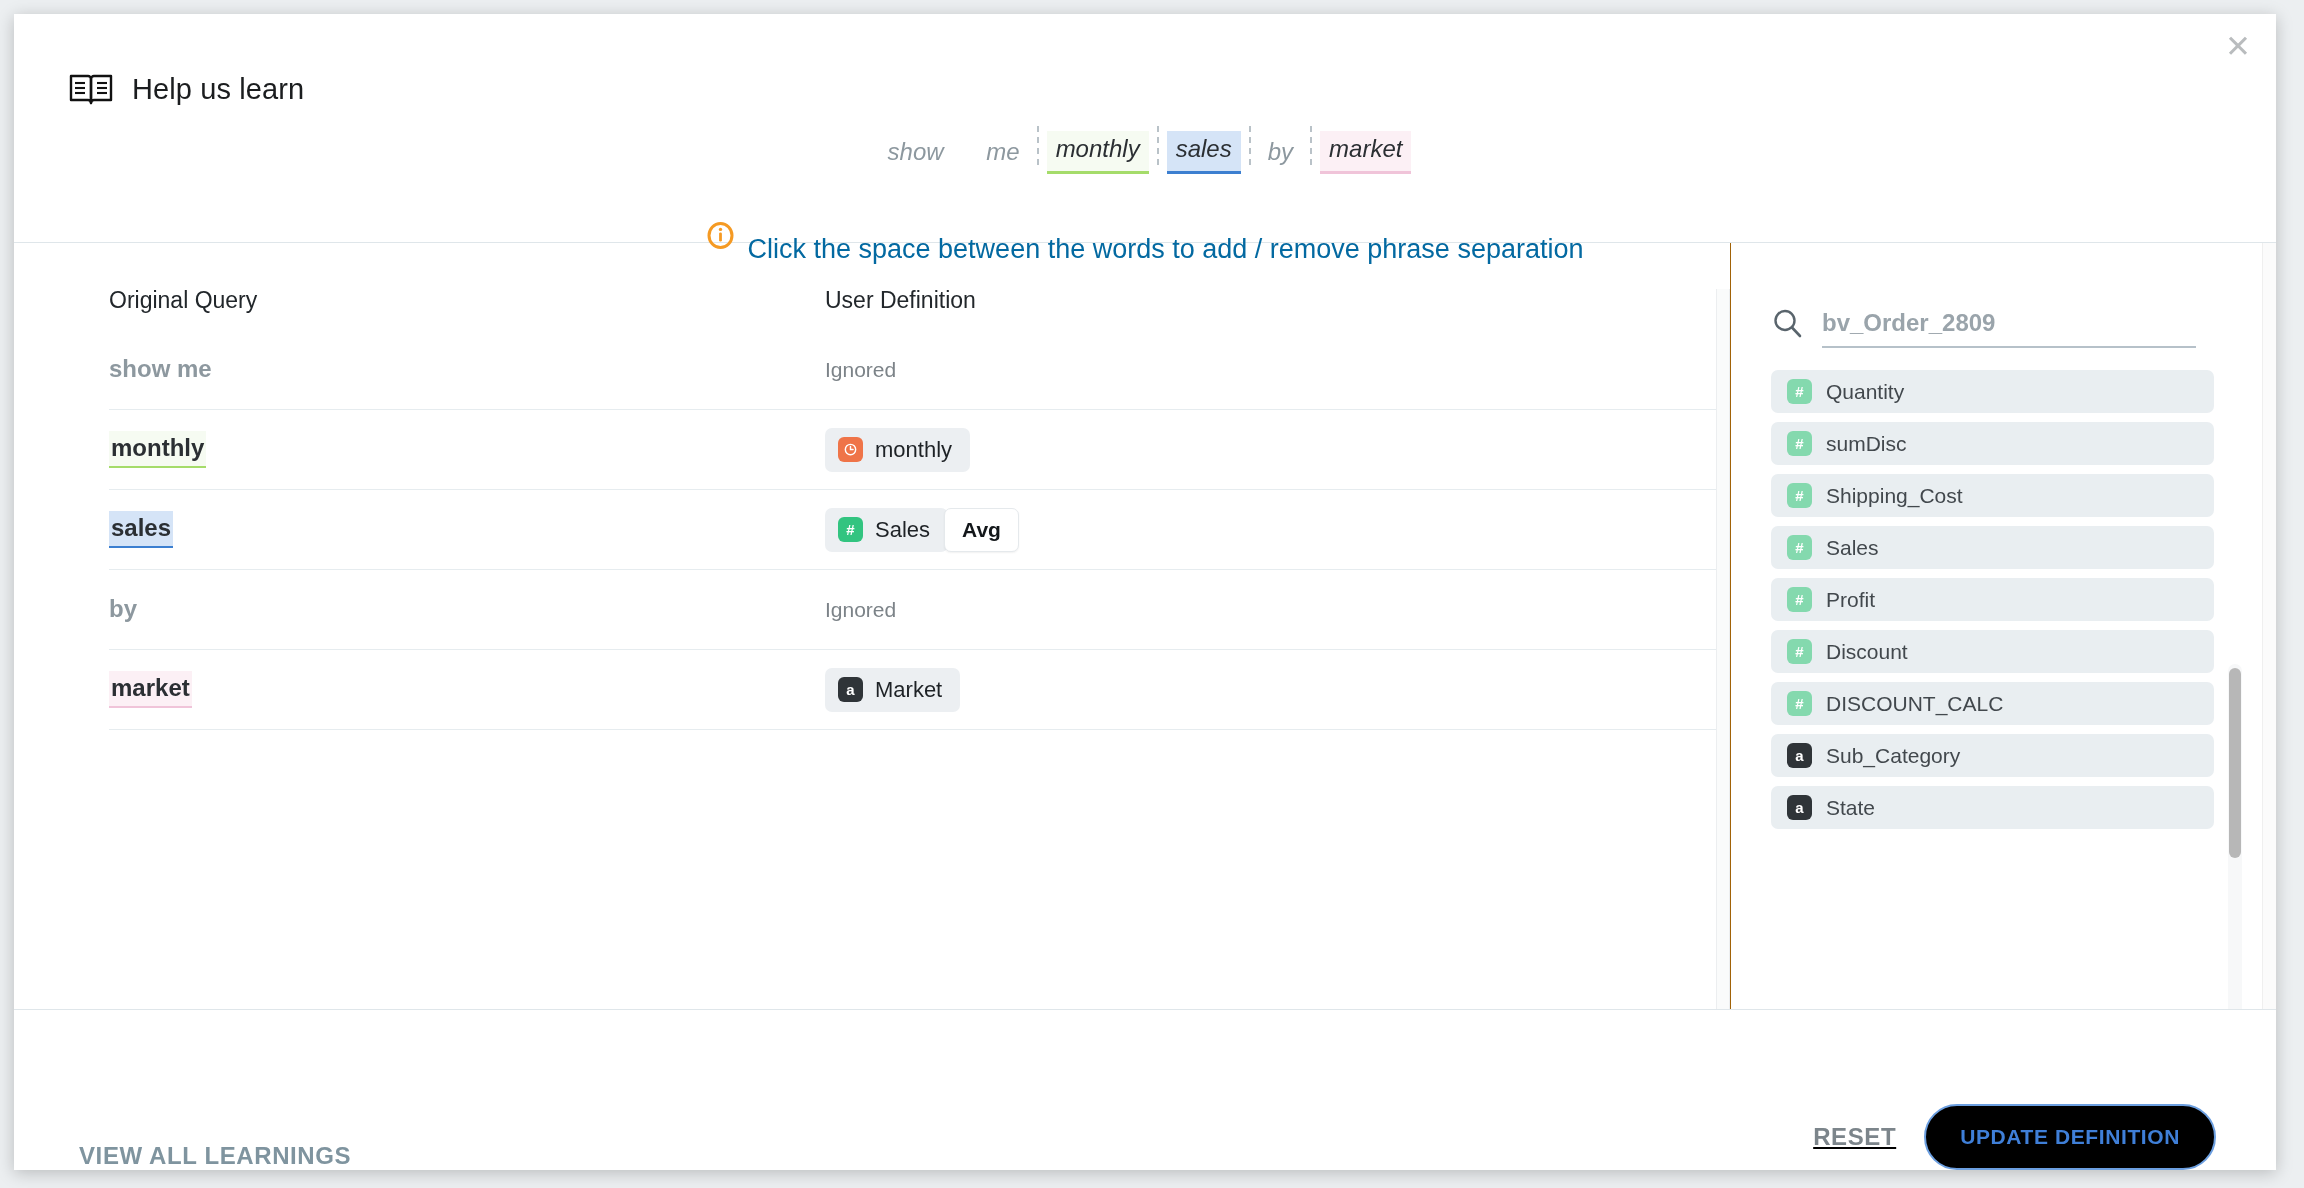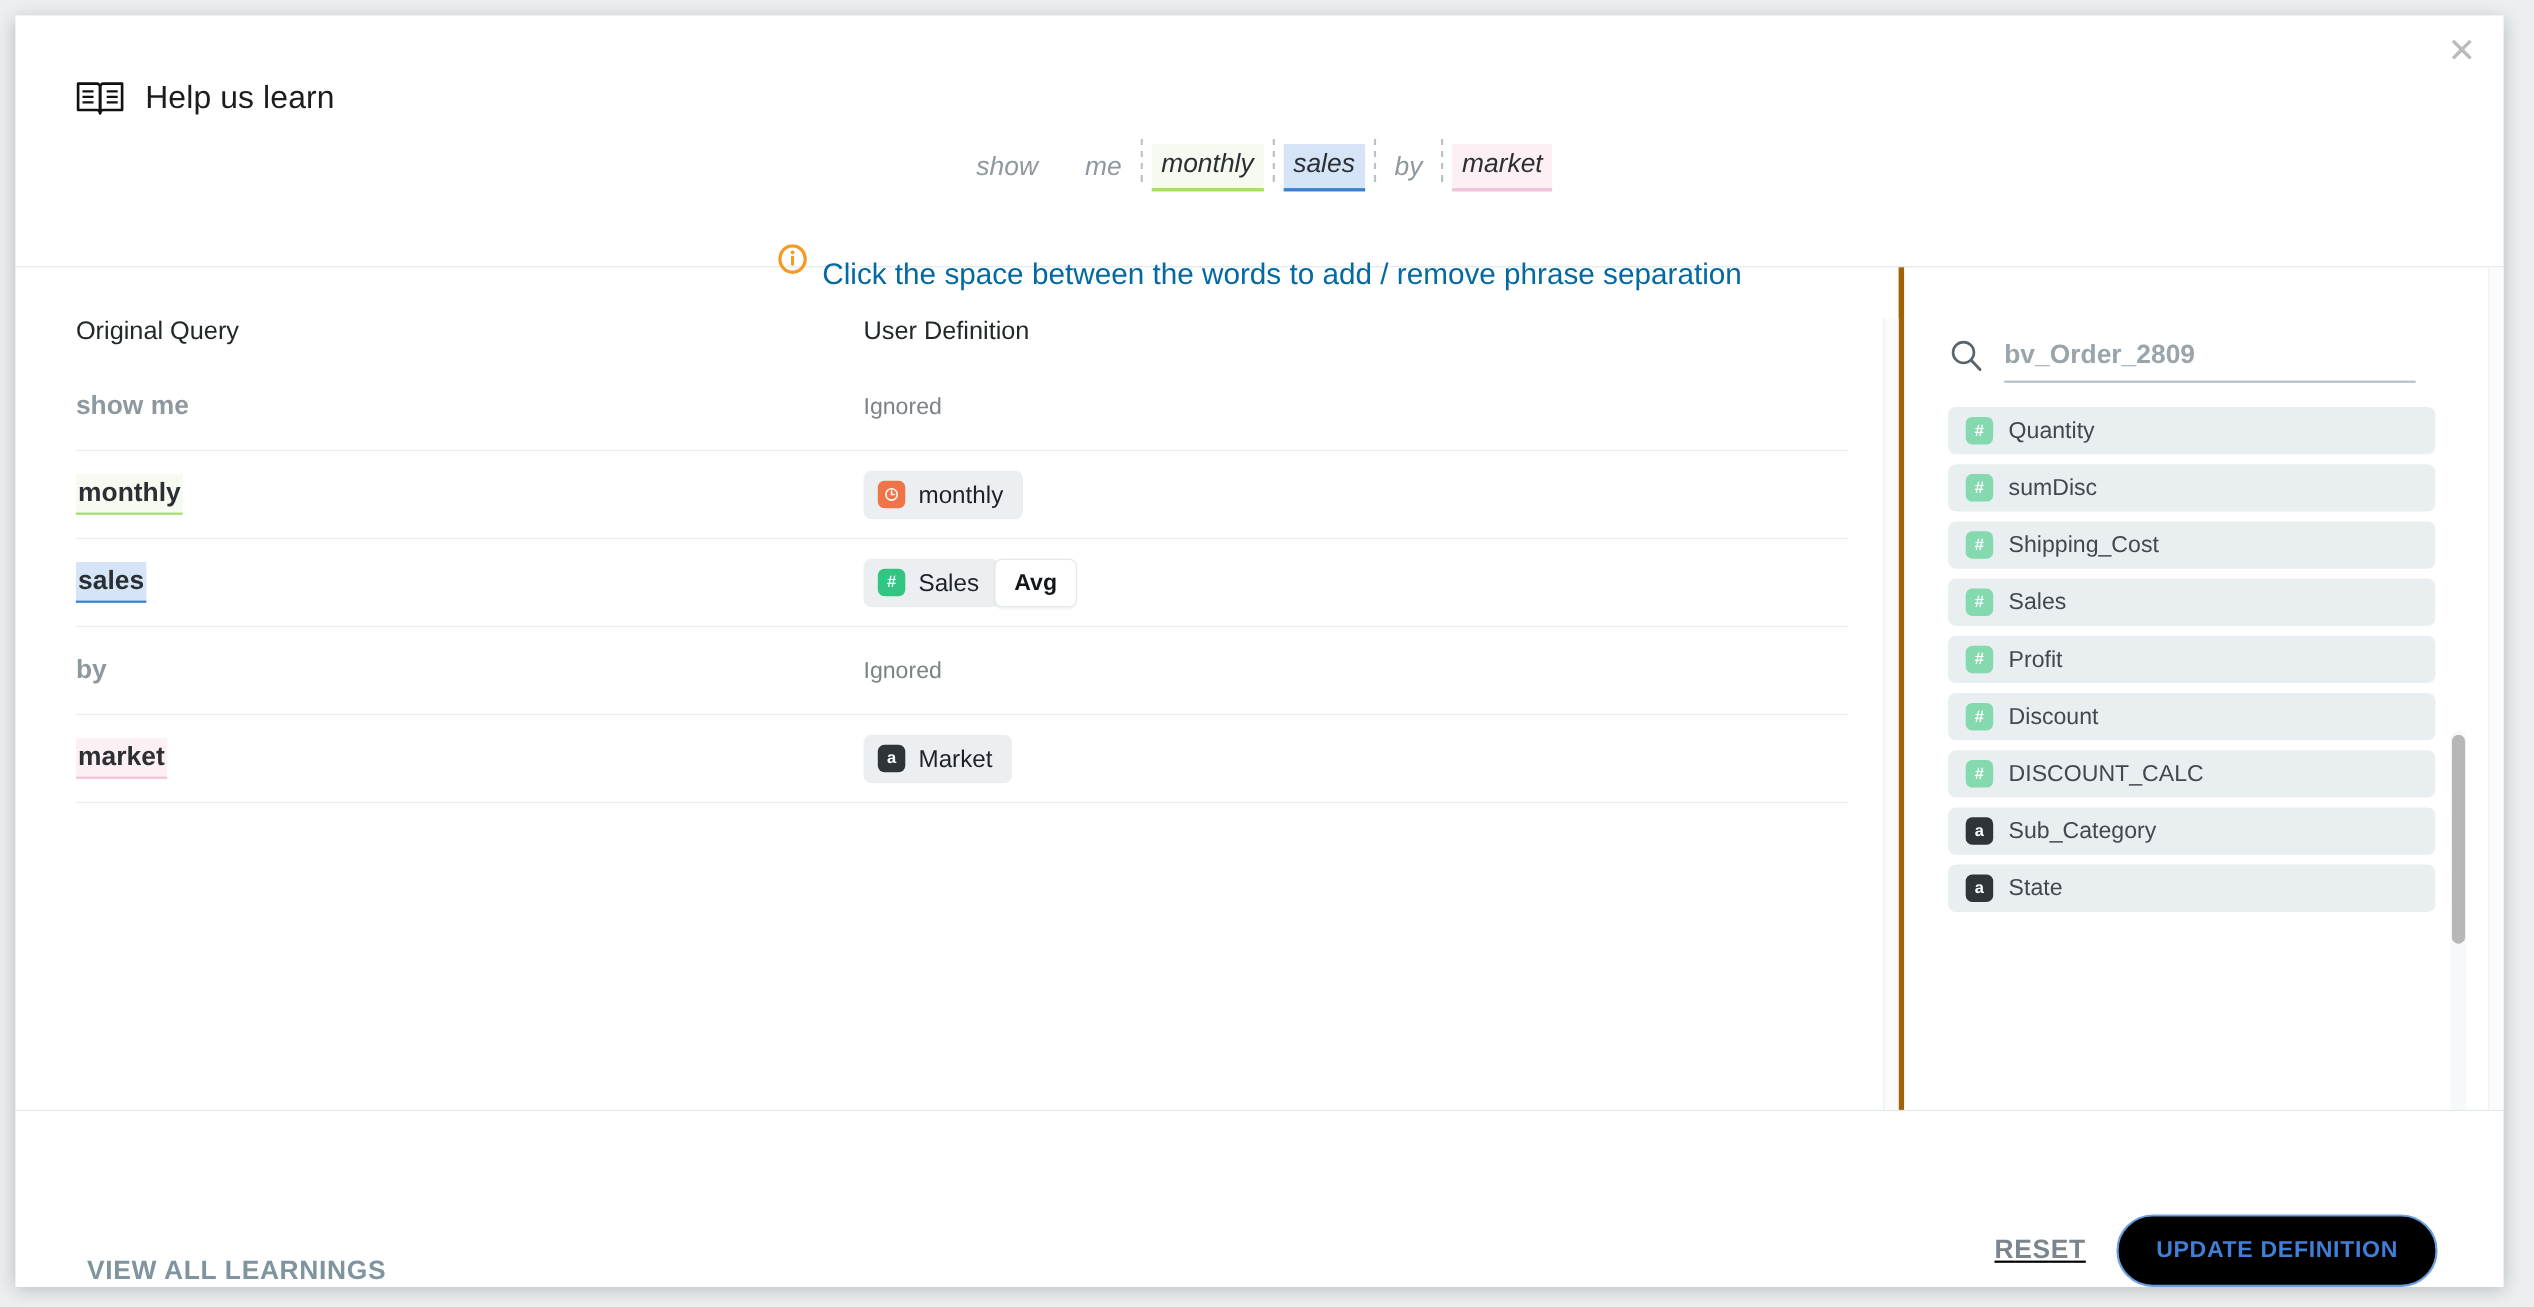--- a/index.html
+++ b/index.html
@@ -97,22 +97,23 @@
   
   .body {
     flex: 1 1 auto;
     display: flex;
     min-height: 0;
     border-bottom: 1px solid #dfe6ea;
   }
   .left-pane {
     position: relative;
     flex: 0 0 1717px;
-    border-right: 5px solid #a16207;
+    border-right: 1px solid #a16207;
     overflow: hidden;
+    padding-left: 40px;
   }
   .lp-scrollbar {
     position: absolute;
     right: 0; top: 46px; bottom: 0;
     width: 14px;
     background: #fafbfb;
     border-left: 1px solid #eceef0;
     border-right: 1px solid #eceef0;
   }
 

